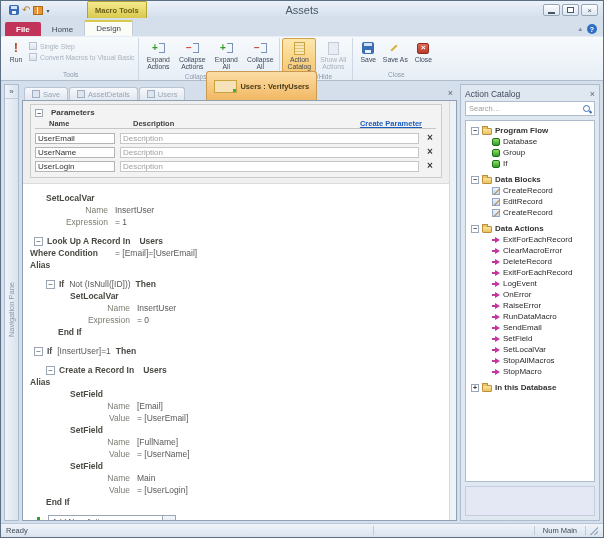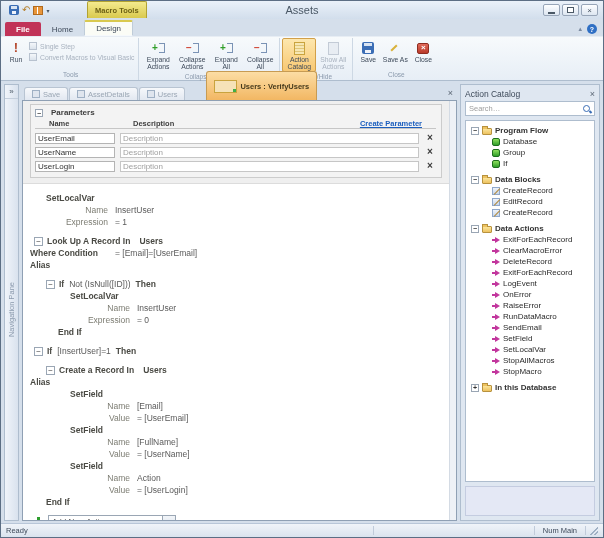--- a/index.html
+++ b/index.html
@@ -464,21 +464,21 @@
               </div>
               <div class="mline">
                 <span class="mlabel" style="width: 100px;">Value</span>
                 <span class="mval">= [UserName]</span>
               </div>
               <div class="mline" style="padding-left: 40px;">
                 <span class="mact">SetField</span>
               </div>
               <div class="mline">
                 <span class="mlabel" style="width: 100px;">Name</span>
-                <span class="mval">Action</span>
+                <span class="mval">Main</span>
               </div>
               <div class="mline">
                 <span class="mlabel" style="width: 100px;">Value</span>
                 <span class="mval">= [UserLogin]</span>
               </div>
               <div class="mline" style="padding-left: 16px;">
                 <span class="mkw">End If</span>
               </div>
             </div>
           <div class="addrow">

